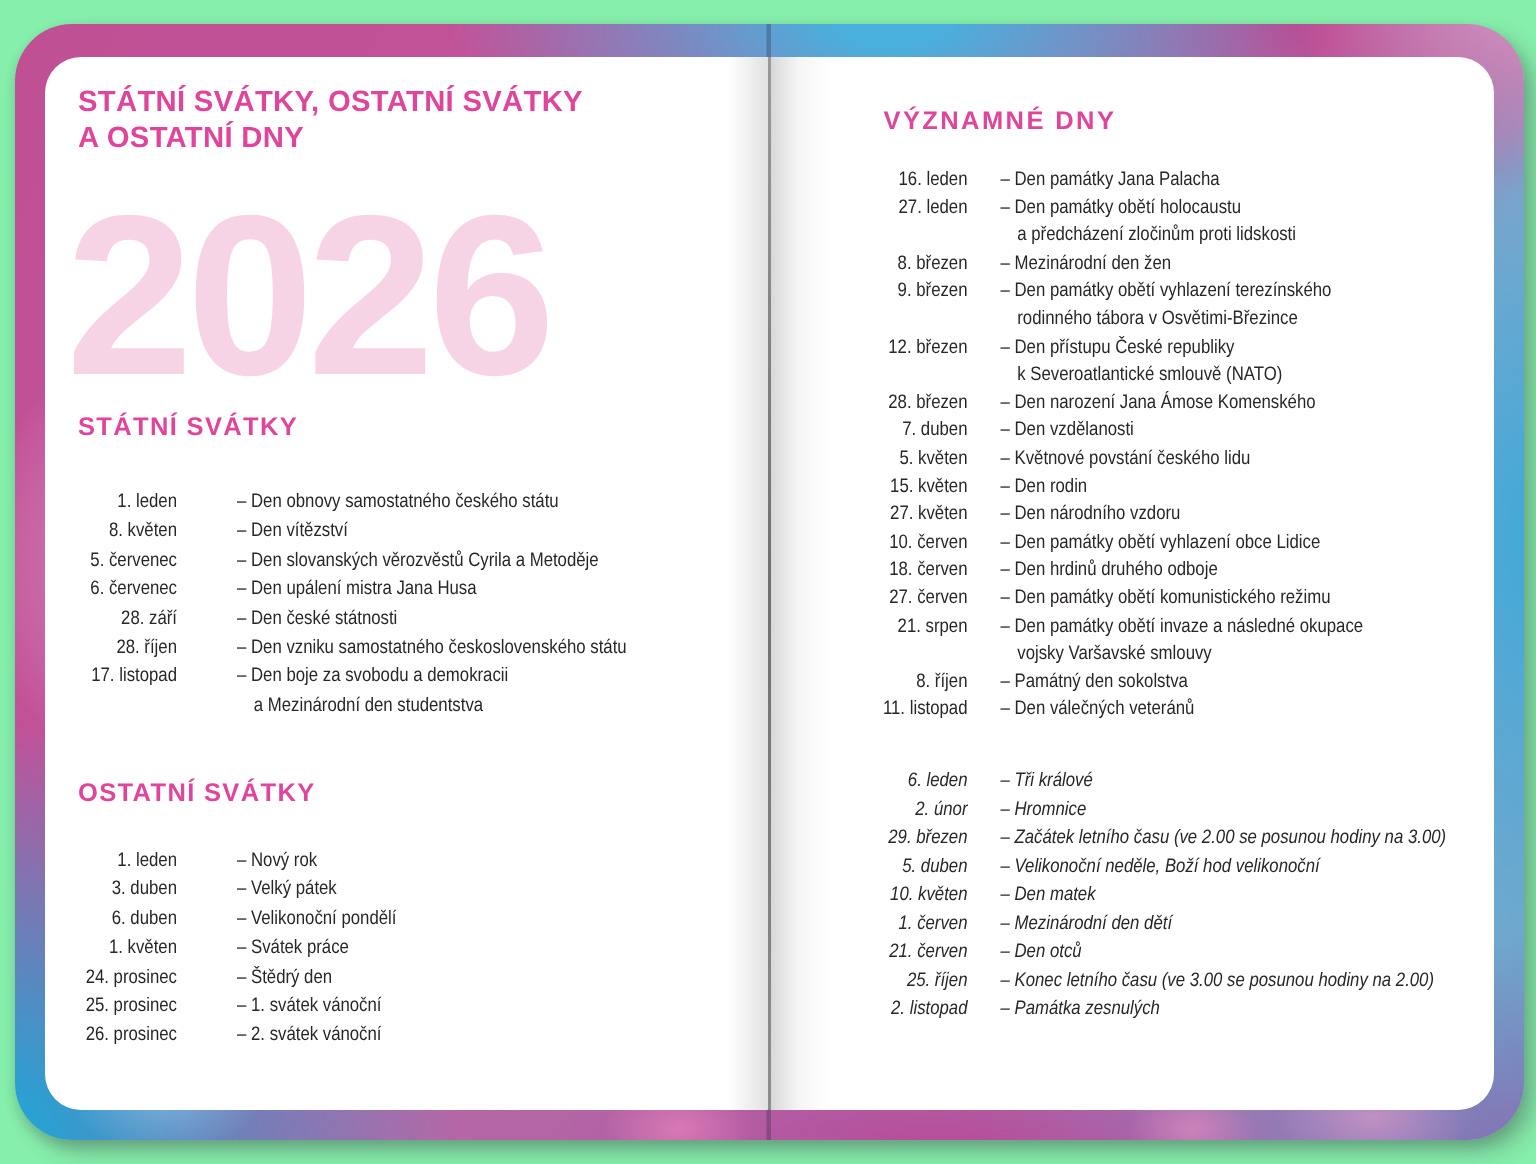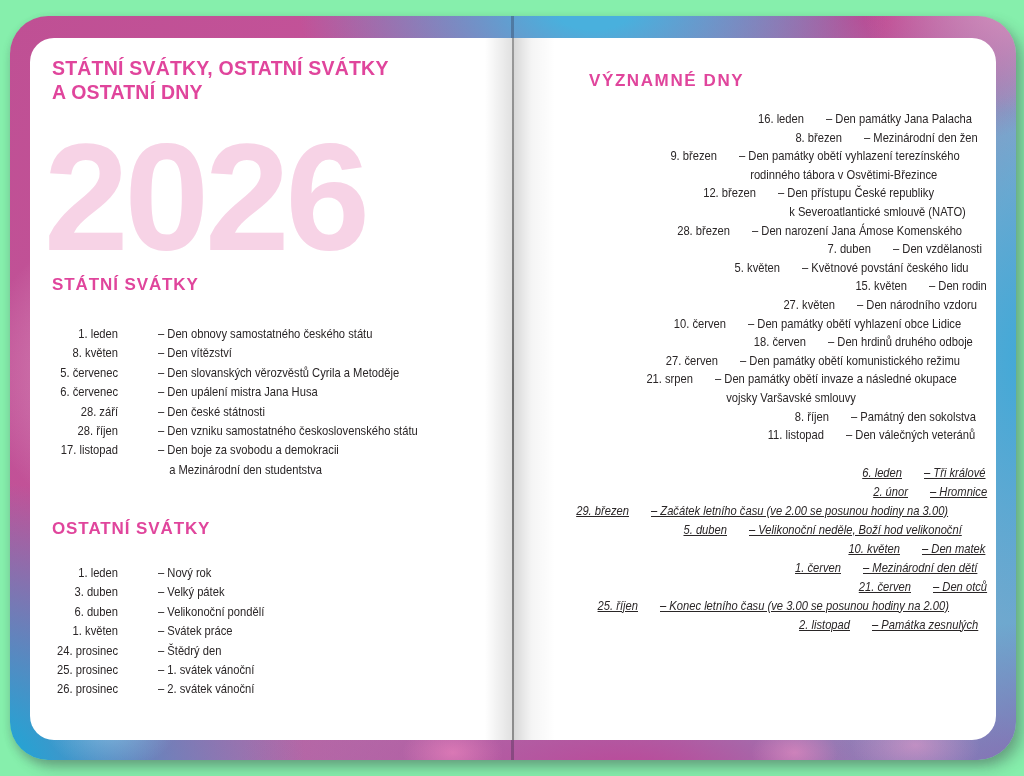--- a/index.html
+++ b/index.html
@@ -67,24 +67,24 @@
     position:absolute; left:22px; margin:0;
     font-size:17px; font-weight:bold; color:#e0459c; letter-spacing:0.9px;
   }
   .sec-head.s1 { top:237px; }
   .sec-head.s2 { top:481px; }
   .page-right .sec-head { left:76px; top:33px; letter-spacing:1.6px; }
   .list { position:absolute; left:0; width:483px; color:#2a2627; font-size:13px; }
   .list.l1 { top:286px; }
   .list.l2 { top:525px; }
   .page-left  .row { line-height:19.4px;gap:18px; }
-  .page-right .row { line-height:18.6px;justify-content:flex-end; }
+  .page-right .row { line-height:18.6px; }
   .lists-wrap { position:absolute; left:0; top:72px; width:483px; }
   .lists-wrap .list { position:static; }
-  .list.italic { font-style:italic; margin-top:18px;text-decoration:underline; }
+  .list.italic { font-style:italic; margin-top:28px; }
   .list.italic .row { line-height:19px; }
   .row { display:flex; align-items:flex-start; }
   .date {
     flex:0 0 auto; text-align:right; white-space:nowrap;
     transform:scaleX(0.86); transform-origin:right center;
   }
   .page-left  .date { width:88px; }
   .page-right .date { width:132px; }
   .desc {
     margin-left:22px; transform:scaleX(0.86); transform-origin:left center;
@@ -203,20 +203,27 @@
       <h2 class="sec-head">VÝZNAMNÉ DNY</h2>
       <div class="lists-wrap">
         <div class="list">
             <div class="row">
               <span class="date">16. leden</span>
               <span class="desc">
                 <span class="line">– Den památky Jana Palacha</span>
               </span>
             </div>
             <div class="row">
+              <span class="date">27. leden</span>
+              <span class="desc">
+                <span class="line">– Den památky obětí holocaustu</span>
+                <span class="line cont">a předcházení zločinům proti lidskosti</span>
+              </span>
+            </div>
+            <div class="row">
               <span class="date">8. březen</span>
               <span class="desc">
                 <span class="line">– Mezinárodní den žen</span>
               </span>
             </div>
             <div class="row">
               <span class="date">9. březen</span>
               <span class="desc">
                 <span class="line">– Den památky obětí vyhlazení terezínského</span>
                 <span class="line cont">rodinného tábora v Osvětimi-Březince</span>

